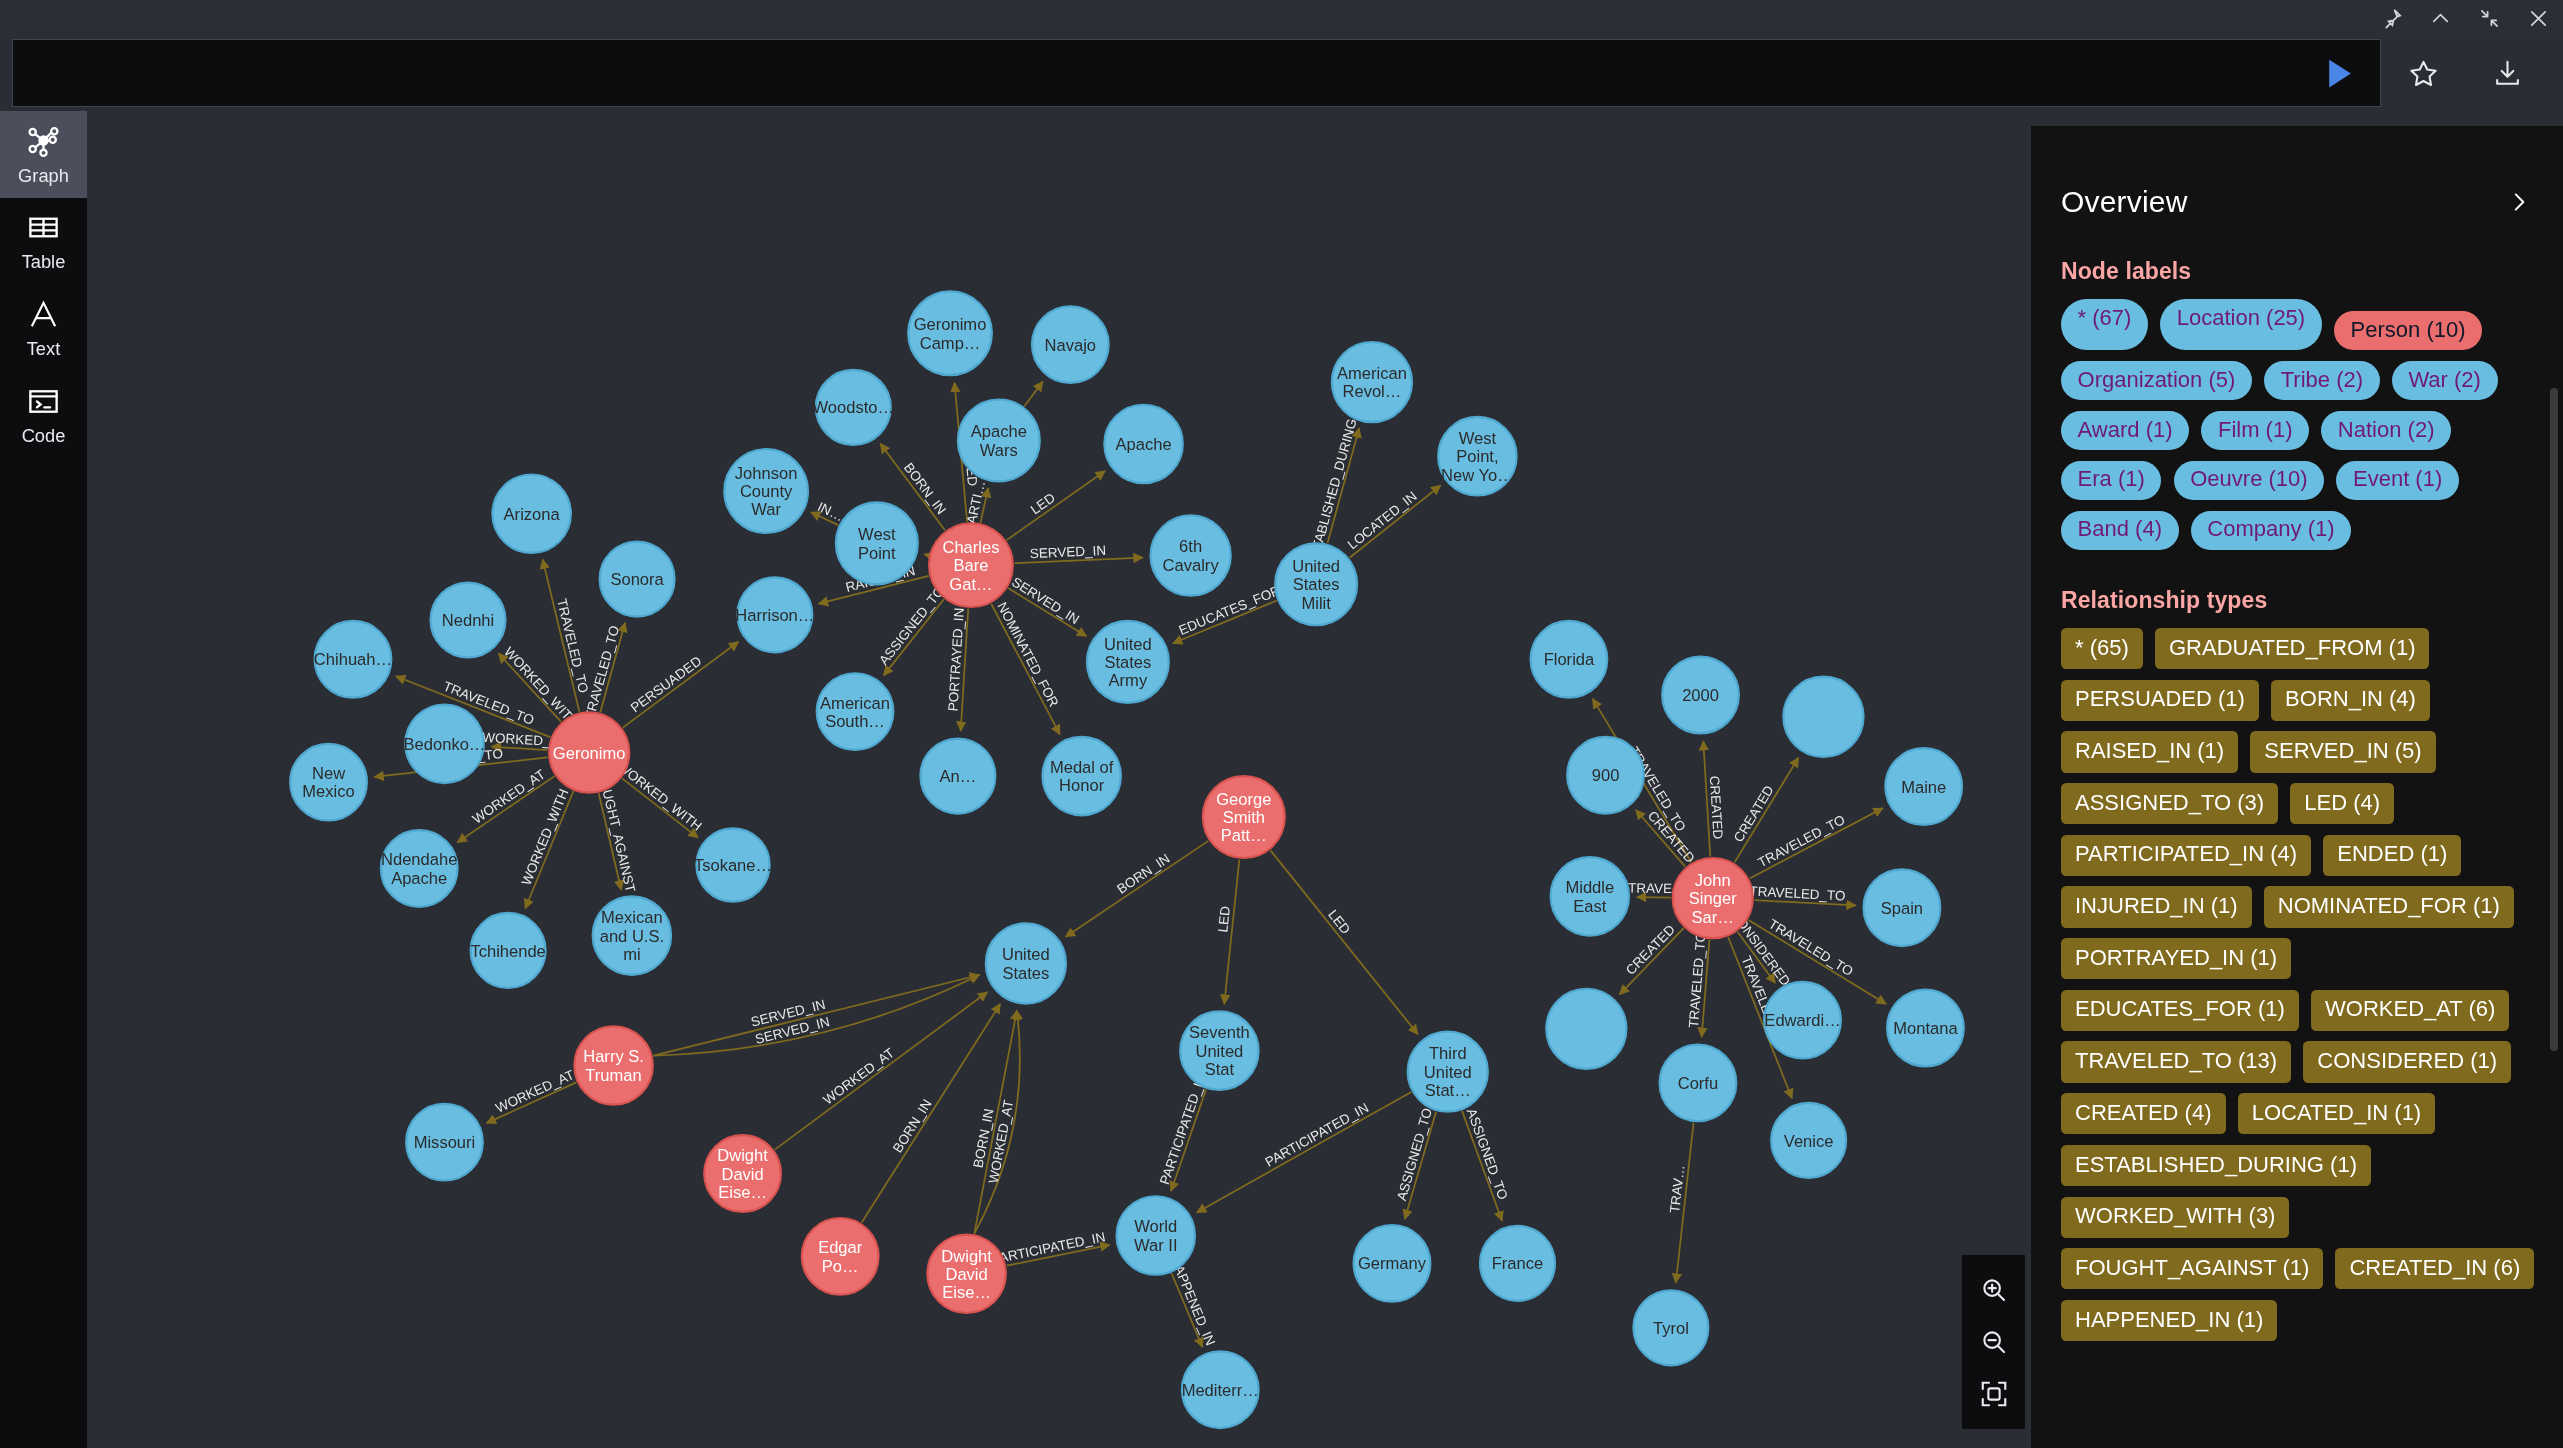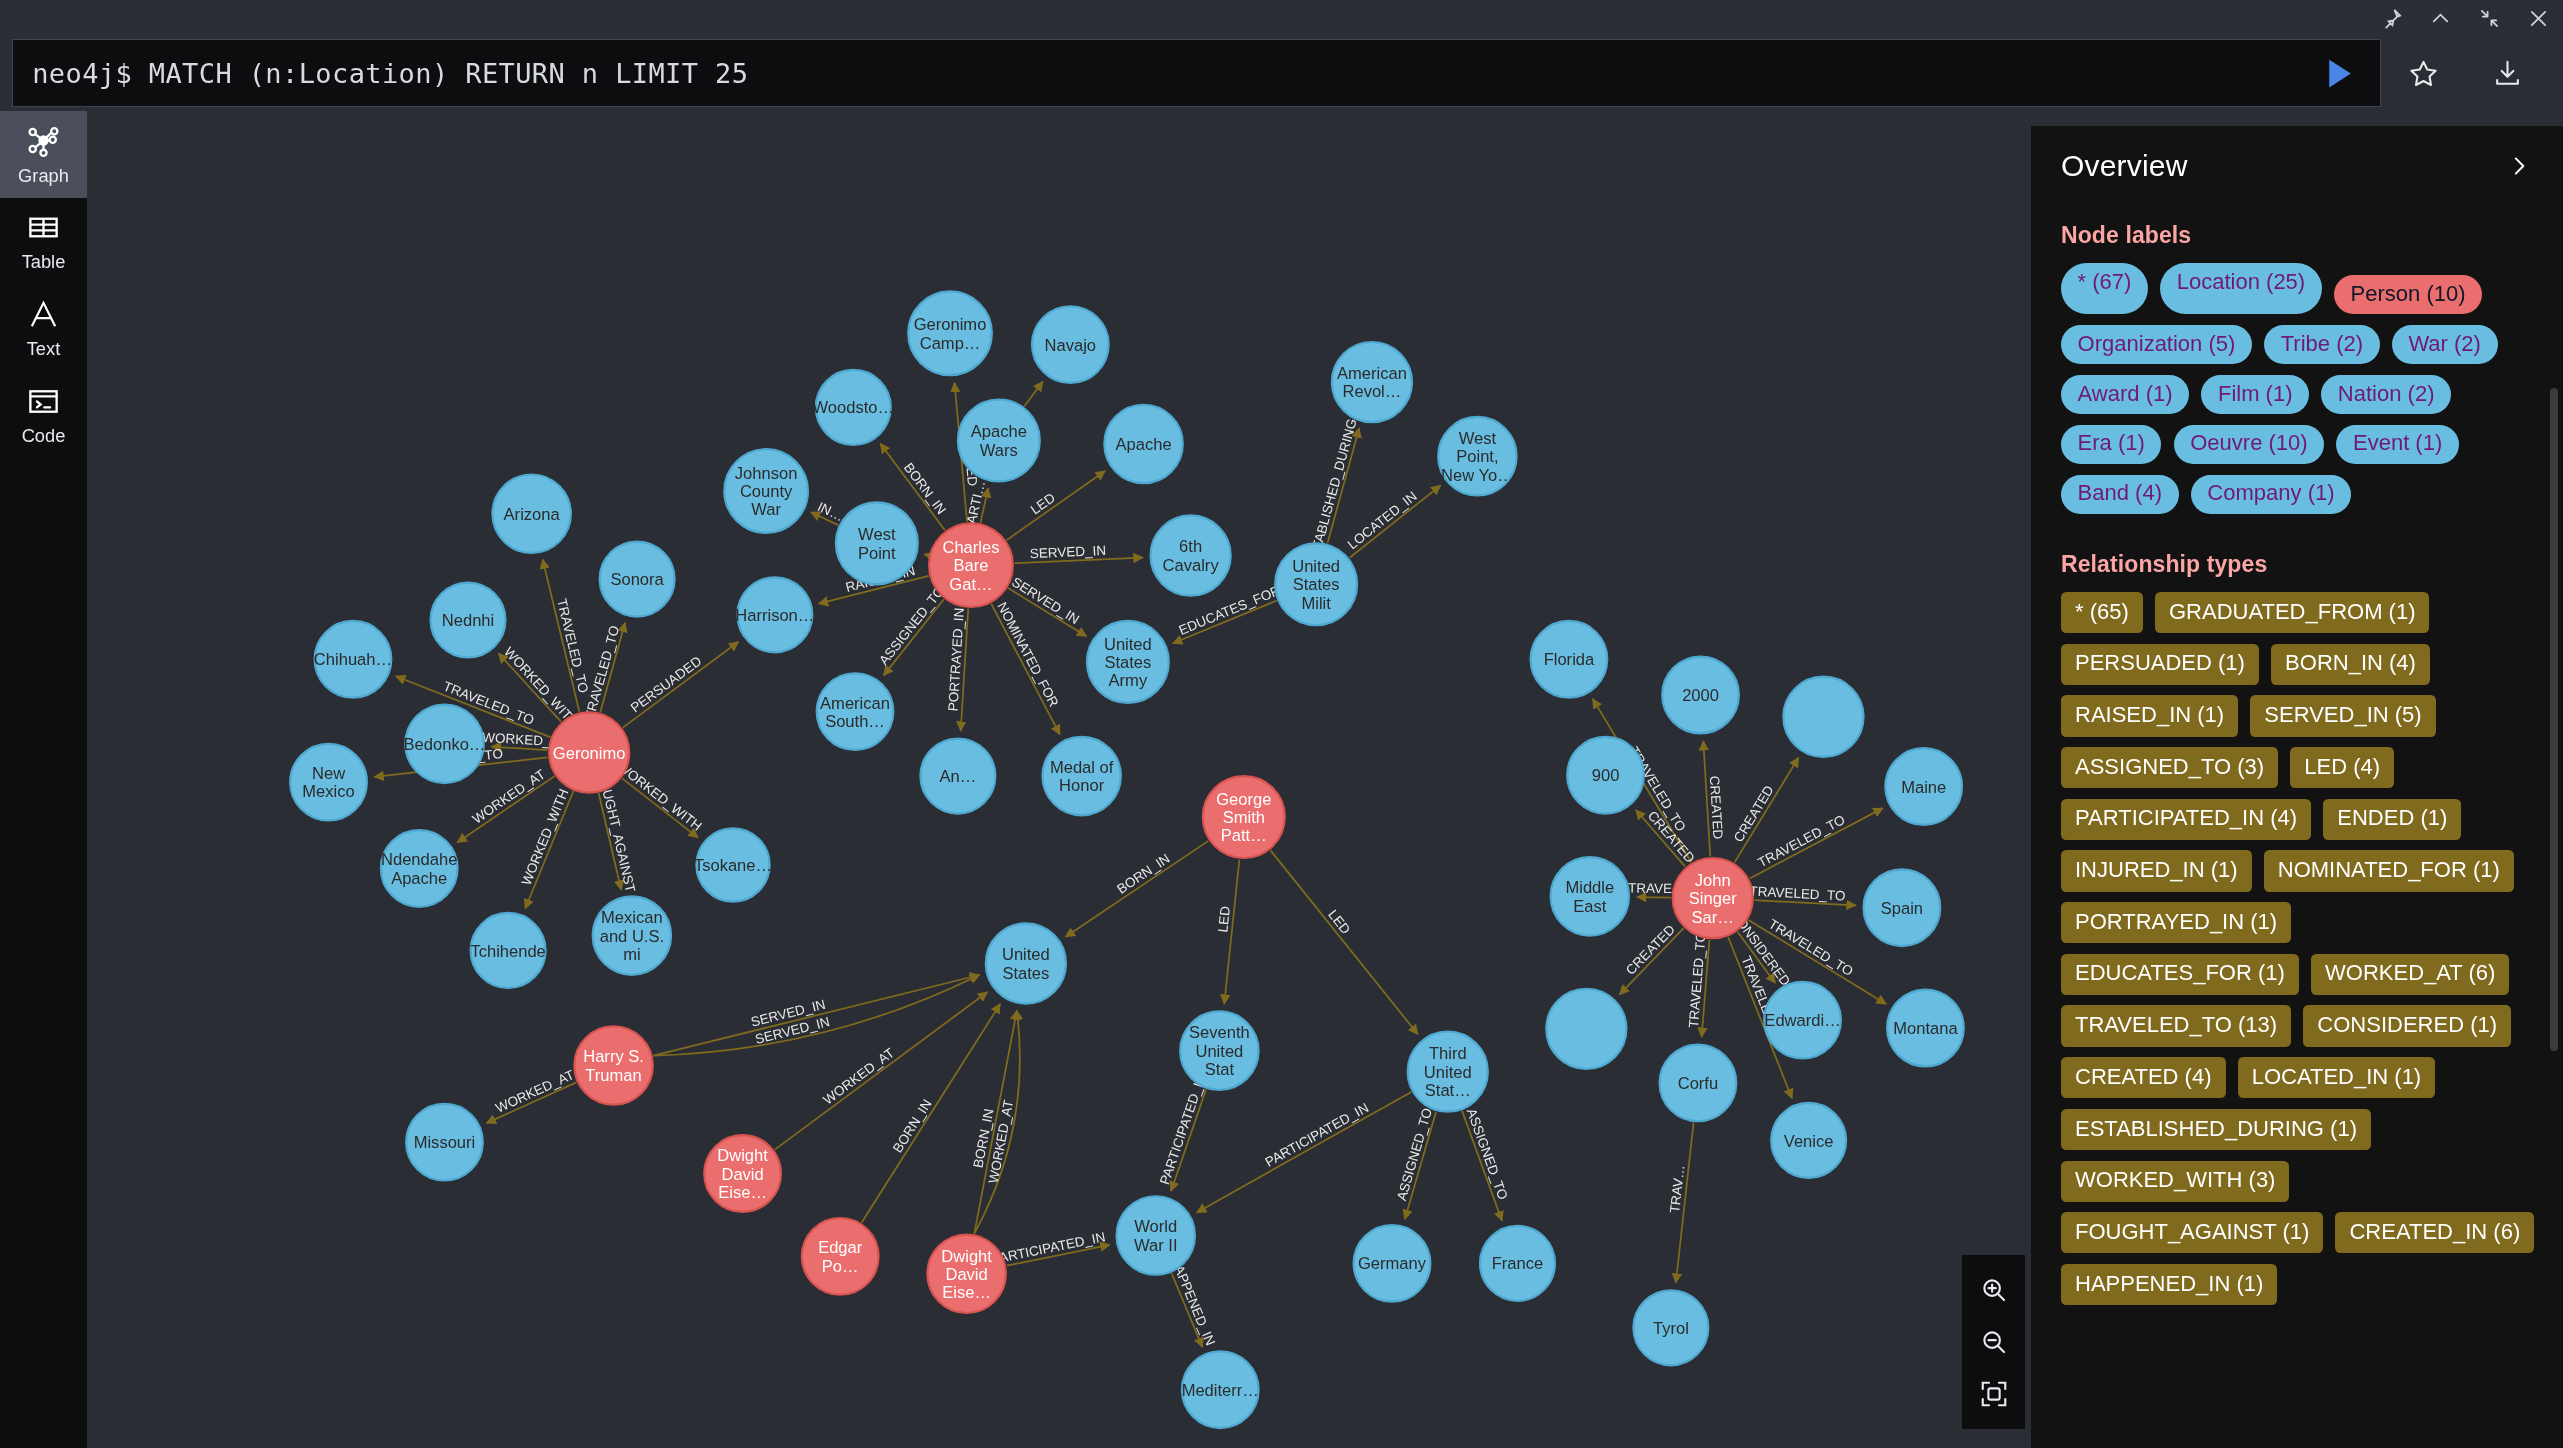--- a/index.html
+++ b/index.html
@@ -64,21 +64,21 @@
     background:#0d0d0f; display:flex; flex-direction:column; align-items:center;
     justify-content:space-around; padding:8.7px 0;
   }
   .zoomctl div { cursor:pointer; display:flex; align-items:center; justify-content:center; height:49px;}
 
   
   .overview {
     position:absolute; left:2031px; top:126px; width:532px; height:1323px;
     background:#121212; padding:23px 26px 0 30px; overflow:hidden;
   }
-  .ov-head { display:flex; align-items:flex-start; justify-content:space-between; }
+  .ov-head { display:flex; align-items:flex-start; justify-content:space-between;margin-top:36px; }
   .ov-title { font-size:30px; color:#ffffff; font-weight:400; letter-spacing:0.2px; }
   .ov-collapse { cursor:pointer; padding:3.5px 5.2px; }
   .ov-section {
     font-size:23px; color:#fca5a5; font-weight:bold; margin-top:37px; margin-bottom:14px;
     letter-spacing:0.1px;
   }
   .chips { display:flex; flex-wrap:wrap; gap:10.5px 12.2px; }
   .chip {
     border-radius:871px; padding:7.8px 16.6px 9.6px; font-size:22px; line-height:1;
     cursor:pointer; white-space:nowrap;
@@ -119,21 +119,20 @@
     </div>
     <div class="tb-btn">
       <svg width="23" height="23" viewBox="0 0 24 24" fill="none" stroke="#cfd4da" stroke-width="1.8" stroke-linecap="round">
         <path d="M5 5l14 14M19 5L5 19"></path>
       </svg>
     </div>
   </div>
 
   <div class="querybar">
     <div class="query-input-wrap">
-      <div class="query-text">neo4j$ MATCH (n:Location) RETURN n LIMIT 25</div>
       <div class="run-btn">
         <svg width="37" height="37" viewBox="0 0 24 24">
             <path d="M6 3l14 9-14 9z" fill="#4a86e8"></path>
           </svg>
       </div>
     </div>
     <div class="qb-icon">
       <svg width="31" height="31" viewBox="0 0 24 24" fill="none" stroke="#e8eaed" stroke-width="1.6" stroke-linejoin="round">
         <path d="M12 3l2.9 5.9 6.5.9-4.7 4.6 1.1 6.5L12 17.8 6.2 20.9l1.1-6.5L2.6 9.8l6.5-.9z"></path>
       </svg>

